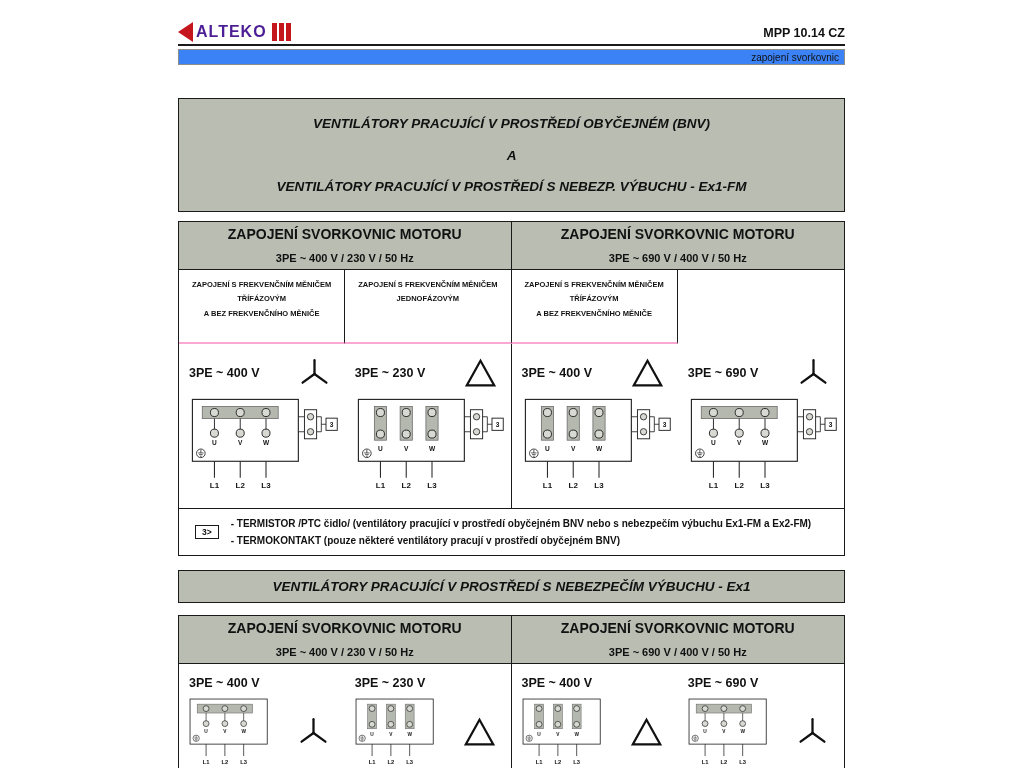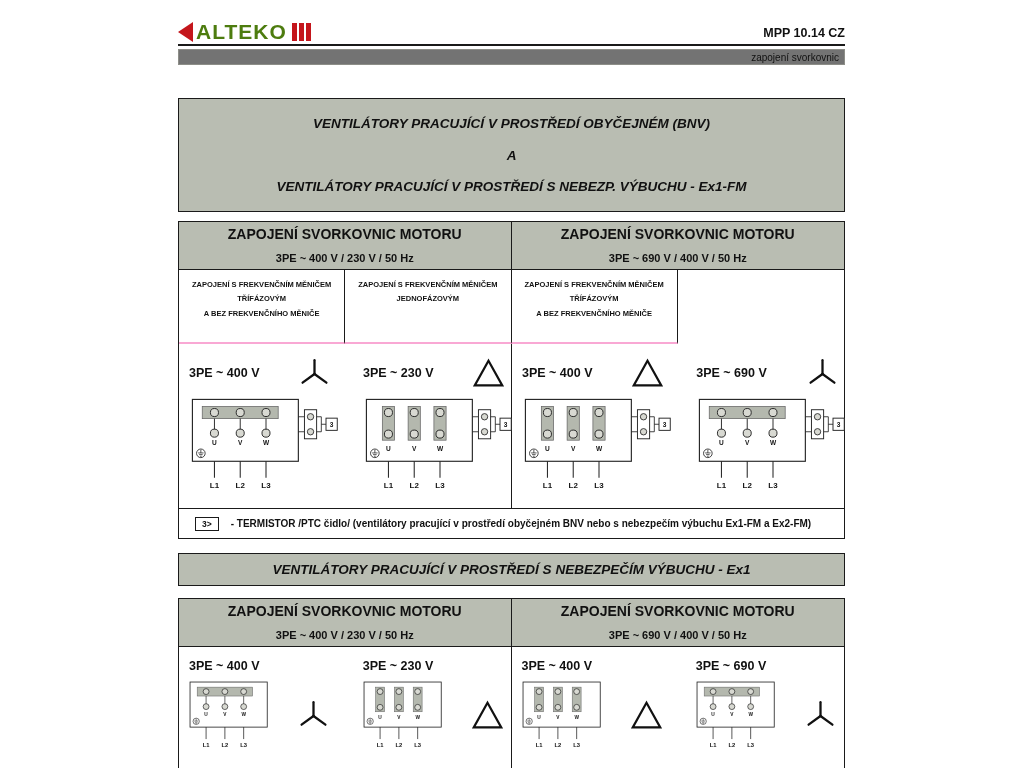--- a/index.html
+++ b/index.html
@@ -7,26 +7,26 @@
   .page {
     position:relative; width:1024px; height:768px; background:#ffffff;
     font-family:"Liberation Sans", sans-serif; color:#111; overflow:hidden;
   }
   .content { position:absolute; left:178px; top:0; width:667px; }
 
   
   .hdr { display:flex; justify-content:space-between; align-items:flex-end; padding-top:14px; height:42px; }
   .logo { display:flex; align-items:center; gap:3px; }
   .logo-arrow { width:0; height:0; border-top:10px solid transparent; border-bottom:10px solid transparent; border-right:15px solid #c4161c; }
-  .logo-text { font-size:21px; font-weight:bold; letter-spacing:1px; color:#4d7c0f; line-height:1; }
+  .logo-text { font-size:16px; font-weight:bold; letter-spacing:1px; color:#4c1d95; line-height:1; }
   .logo-bars { display:flex; gap:2px; margin-left:2px; }
   .logo-bars i { display:block; width:5px; height:18px; background:#c4161c; }
   .doc-code { font-size:12.5px; font-weight:bold; padding-bottom:2px; }
   .rule { border-top:2px solid #1a1a1a; margin-top:2px; }
-  .subbar { margin-top:3px; height:16px; background:#737373; border:1px solid #8d8e88;
+  .subbar { margin-top:3px; height:16px; background:#3b82f6; border:1px solid #8d8e88;
             display:flex; justify-content:flex-end; align-items:center; padding-right:5px; font-size:10px; }
 
   
   .title-box { margin-top:33px; height:114px; background:#b9bdb2; border:1px solid #1a1a1a;
                display:flex; flex-direction:column; justify-content:space-evenly; align-items:center;
                font-weight:bold; font-style:italic; font-size:13.5px; text-align:center; }
   .title-bar { margin-top:14px; height:33px; background:#b9bdb2; border:1px solid #1a1a1a;
                display:flex; justify-content:center; align-items:center;
                font-weight:bold; font-style:italic; font-size:13.5px; }
 
@@ -37,21 +37,21 @@
   .th:first-child { border-right:1px solid #1a1a1a; }
   .th .h1 { font-weight:bold; font-size:14px; }
   .th .h2 { font-weight:bold; font-size:11px; margin-top:10px; }
 
   .noteband { display:flex; height:74px; }
   .ncell { flex:0 0 25%; border-right:1px solid #1a1a1a; border-bottom:2px solid #f9a8d4;
            text-align:center; padding-top:8px; font-size:7.5px; font-weight:bold; line-height:1.9; }
   .ncell.empty { border-bottom:none; border-right:none; }
 
   .tbody { display:flex; }
-  .half { flex:0 0 50%; display:flex; min-height:164px; padding-top:10px;gap:8px; }
+  .half { flex:0 0 50%; display:flex; min-height:164px; padding-top:10px; }
   .half.lh { border-right:1px solid #1a1a1a; }
   .dcell { flex:0 0 50%; }
 
   .dcell.top .vrow { display:flex; justify-content:space-between; align-items:center; padding:0 14px 0 10px; height:38px; }
   .dcell.top .voltage { font-weight:bold; font-size:12.5px; }
   .dcell.top .tbox { padding-left:12px; margin-top:6px; }
 
   .dcell.bottom { padding:8px 0 10px 10px; }
   .dcell.bottom .voltage { font-weight:bold; font-size:12.5px; margin-bottom:8px; }
   .dcell.bottom .drow { display:flex; align-items:center; gap:26px; }
@@ -308,20 +308,21 @@
                   <text x="150" y="30.5" class="tl">3</text>
                 </svg>
               </div>
           </div>
         </div>
       </div>
       <div class="footnote">
         <span class="fn-badge">3&gt;</span>
         <div class="fn-lines">
           <div>- TERMISTOR /PTC čidlo/ (ventilátory pracující v prostředí obyčejném BNV nebo s nebezpečím výbuchu Ex1-FM a Ex2-FM)</div>
+          <div>- TERMOKONTAKT (pouze některé ventilátory pracují v prostředí obyčejném BNV)</div>
         </div>
       </div>
     </div>
 
     <div class="title-bar">
       <span>VENTILÁTORY PRACUJÍCÍ V PROSTŘEDÍ S NEBEZPEČÍM VÝBUCHU - Ex1</span>
     </div>
 
     <div class="table" style="margin-top:12px;">
       <div class="thead">

